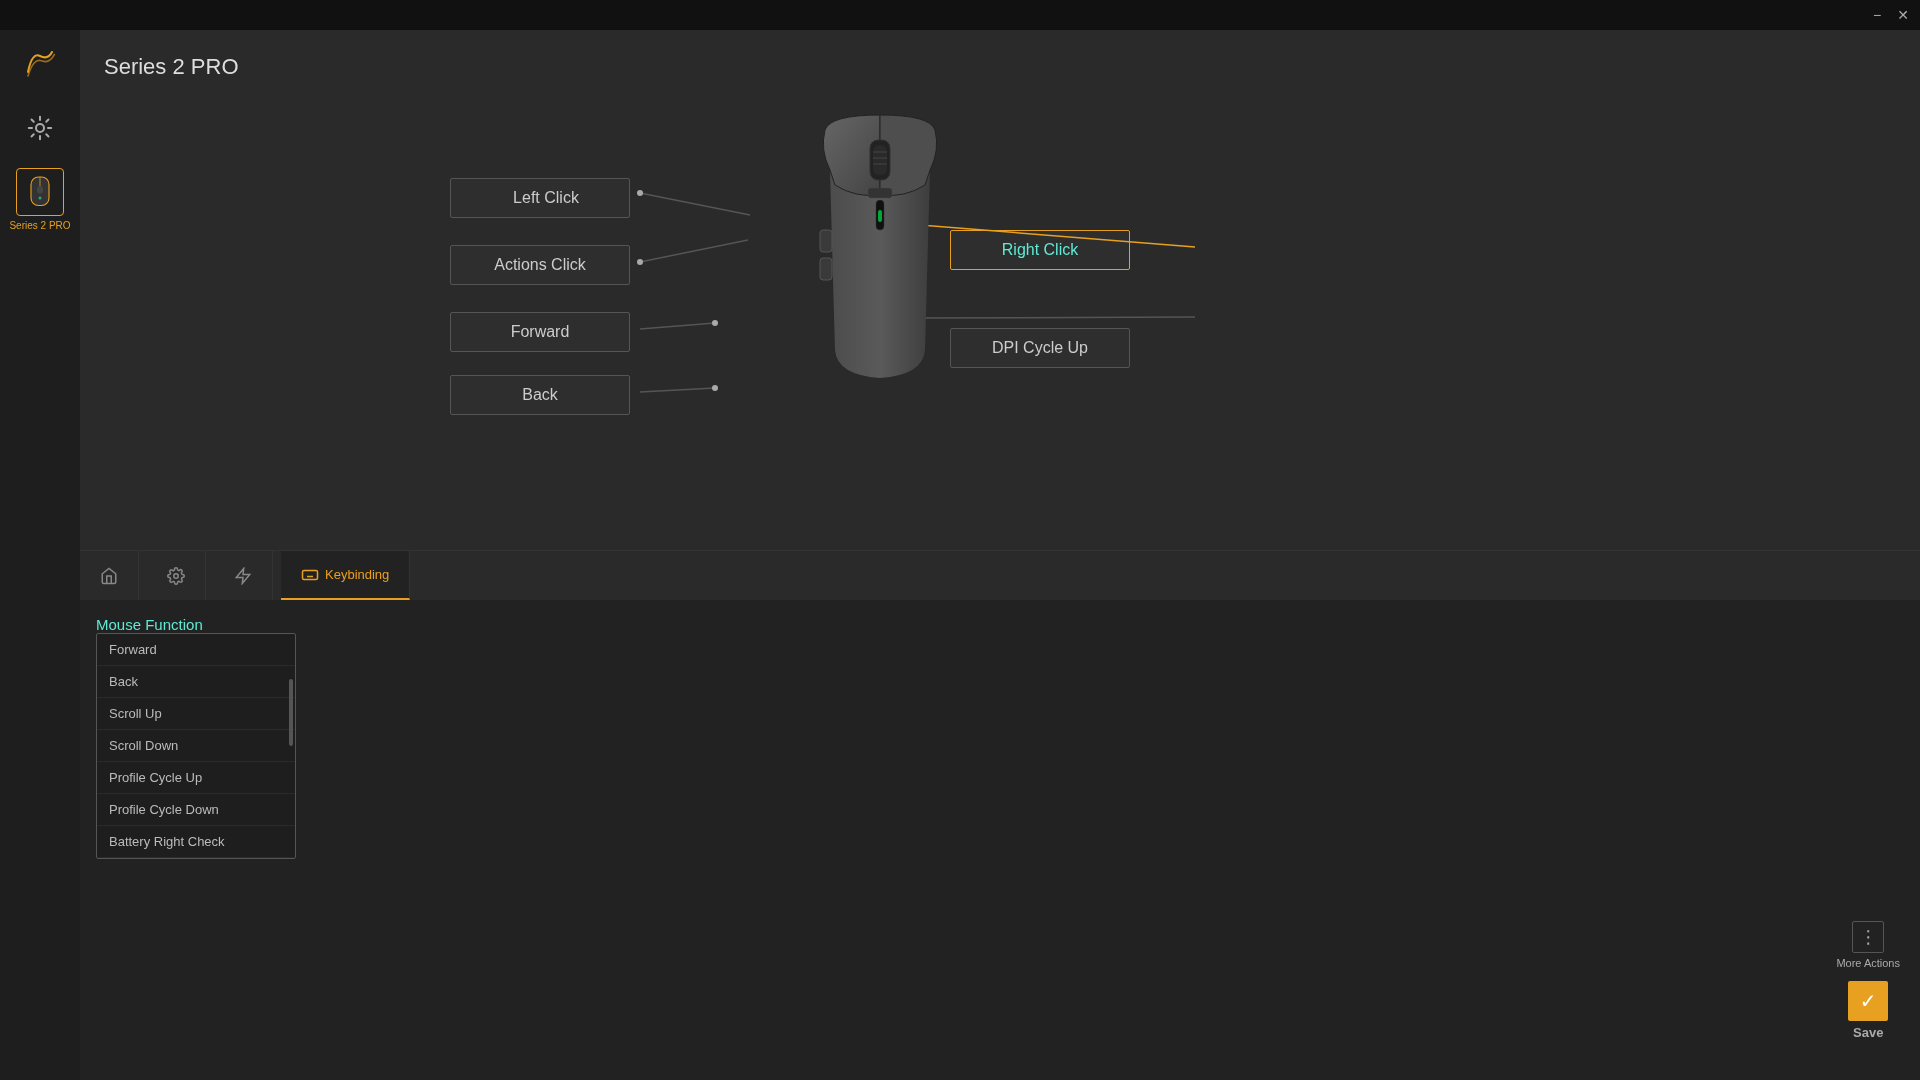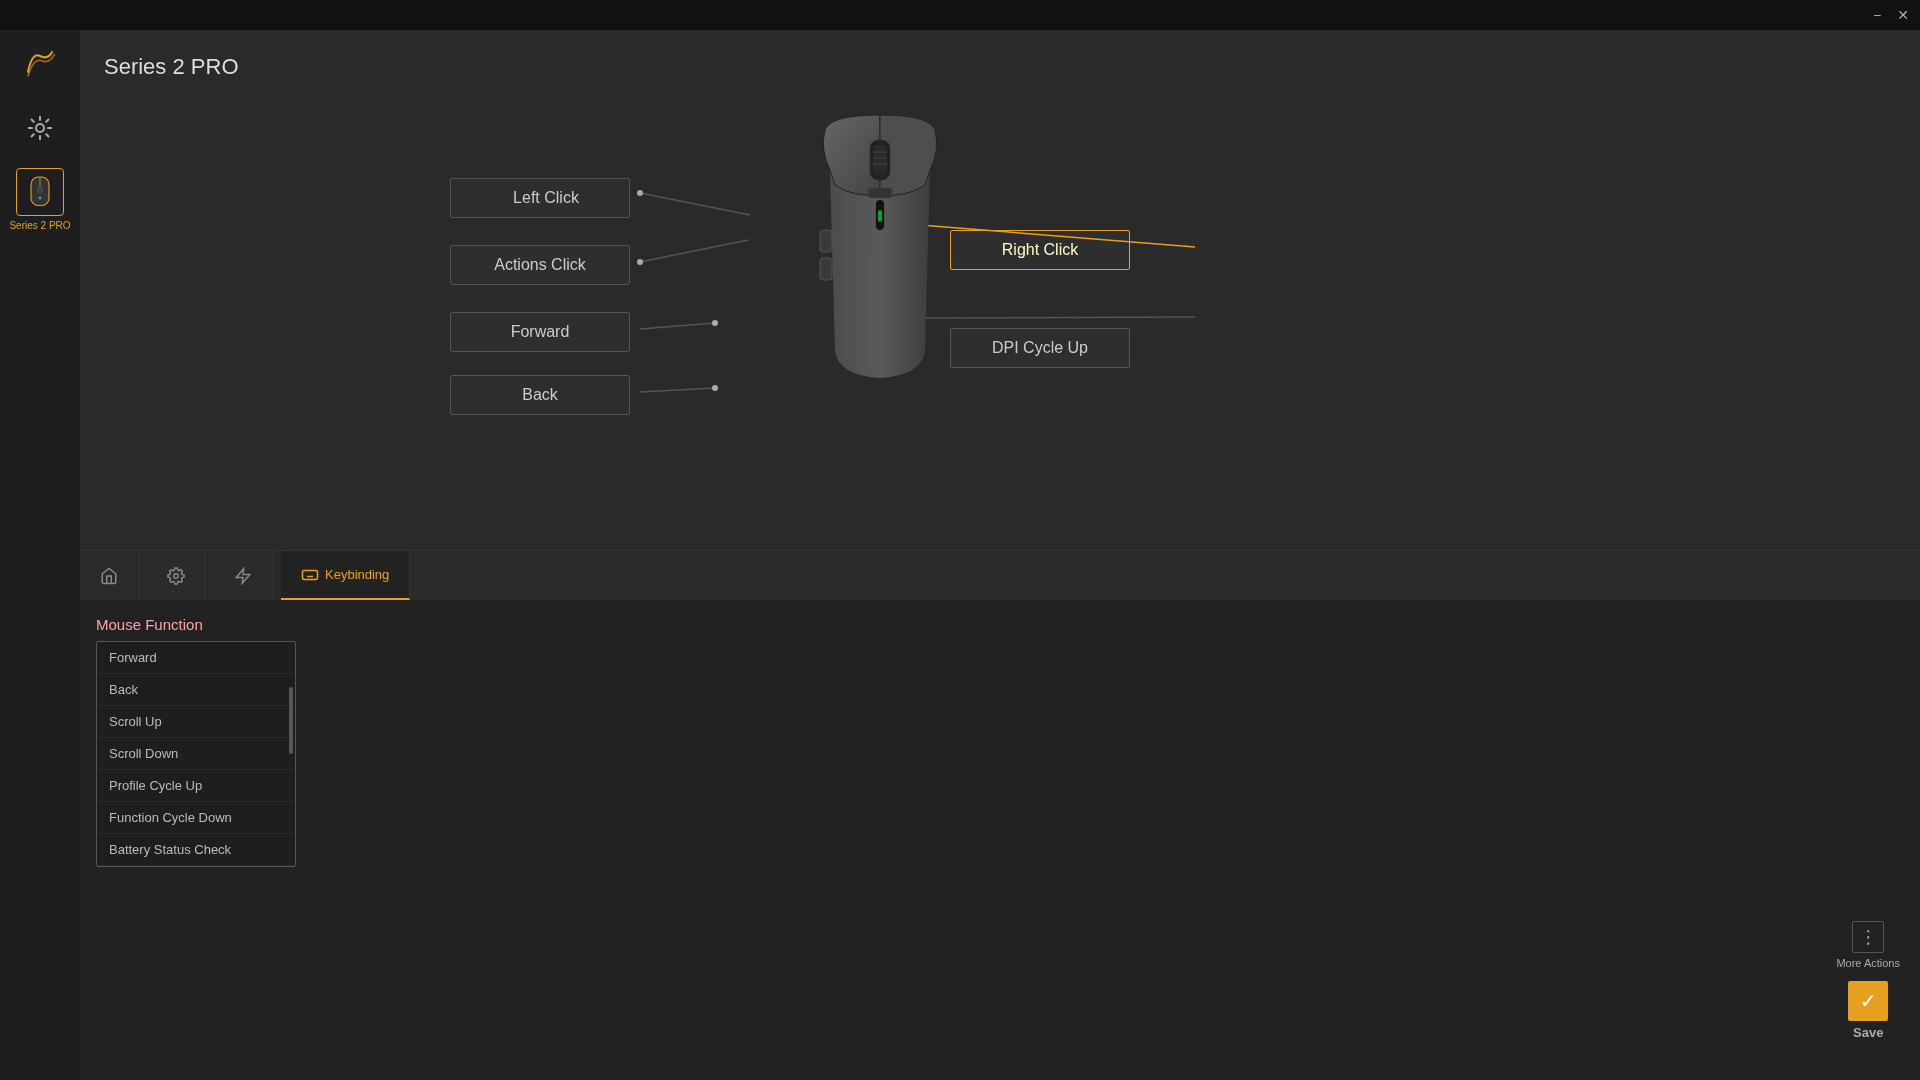--- a/index.html
+++ b/index.html
@@ -124,21 +124,21 @@
       color: #ccc;
       padding: 10px 20px;
       font-size: 16px;
       cursor: pointer;
       min-width: 180px;
       text-align: center;
       border-radius: 2px;
     }
     .btn-label.active {
       border-color: #e8a020;
-      color: #fef9c3;
+      color: #5eead4;
     }
 
     .btn-left-click { top: 148px; left: 370px; padding-left: 32px; }
     .btn-scroll-click { top: 215px; left: 370px; }
     .btn-forward { top: 282px; left: 370px; }
     .btn-back { top: 345px; left: 370px; }
     .btn-right-click { top: 200px; right: 790px; }
     .btn-dpi-cycle { top: 270px; right: 790px; margin-top: 28px; }
 
     
@@ -195,22 +195,21 @@
     }
 
     
     .mouse-function-section {
       padding: 16px;
       display: flex;
       gap: 20px;
     }
     .mouse-function-label {
       font-size: 15px;
-      color: #fca5a5;
-      margin-bottom: 8px;
+      color: #5eead4;
       font-weight: 500;
     }
 
     
     .function-list {
       border: 1px solid #555;
       background: #1e1e1e;
       width: 200px;
       border-radius: 2px;
       overflow: hidden;
@@ -427,22 +426,22 @@
 
     <div class="mouse-function-section">
       <div>
         <div class="mouse-function-label">Mouse Function</div>
         <div class="function-list">
           <div class="function-item">Forward</div>
           <div class="function-item">Back</div>
           <div class="function-item">Scroll Up</div>
           <div class="function-item">Scroll Down</div>
           <div class="function-item">Profile Cycle Up</div>
-          <div class="function-item">Function Cycle Down</div>
-          <div class="function-item">Battery Status Check</div>
+          <div class="function-item">Profile Cycle Down</div>
+          <div class="function-item">Battery Right Check</div>
           <div class="function-list-scrollbar"></div>
         </div>
       </div>
     </div>
 
     <div class="actions-area">
       <div class="more-actions-btn">
         <div class="more-actions-icon">⋮</div>
         <span>More Actions</span>
       </div>

